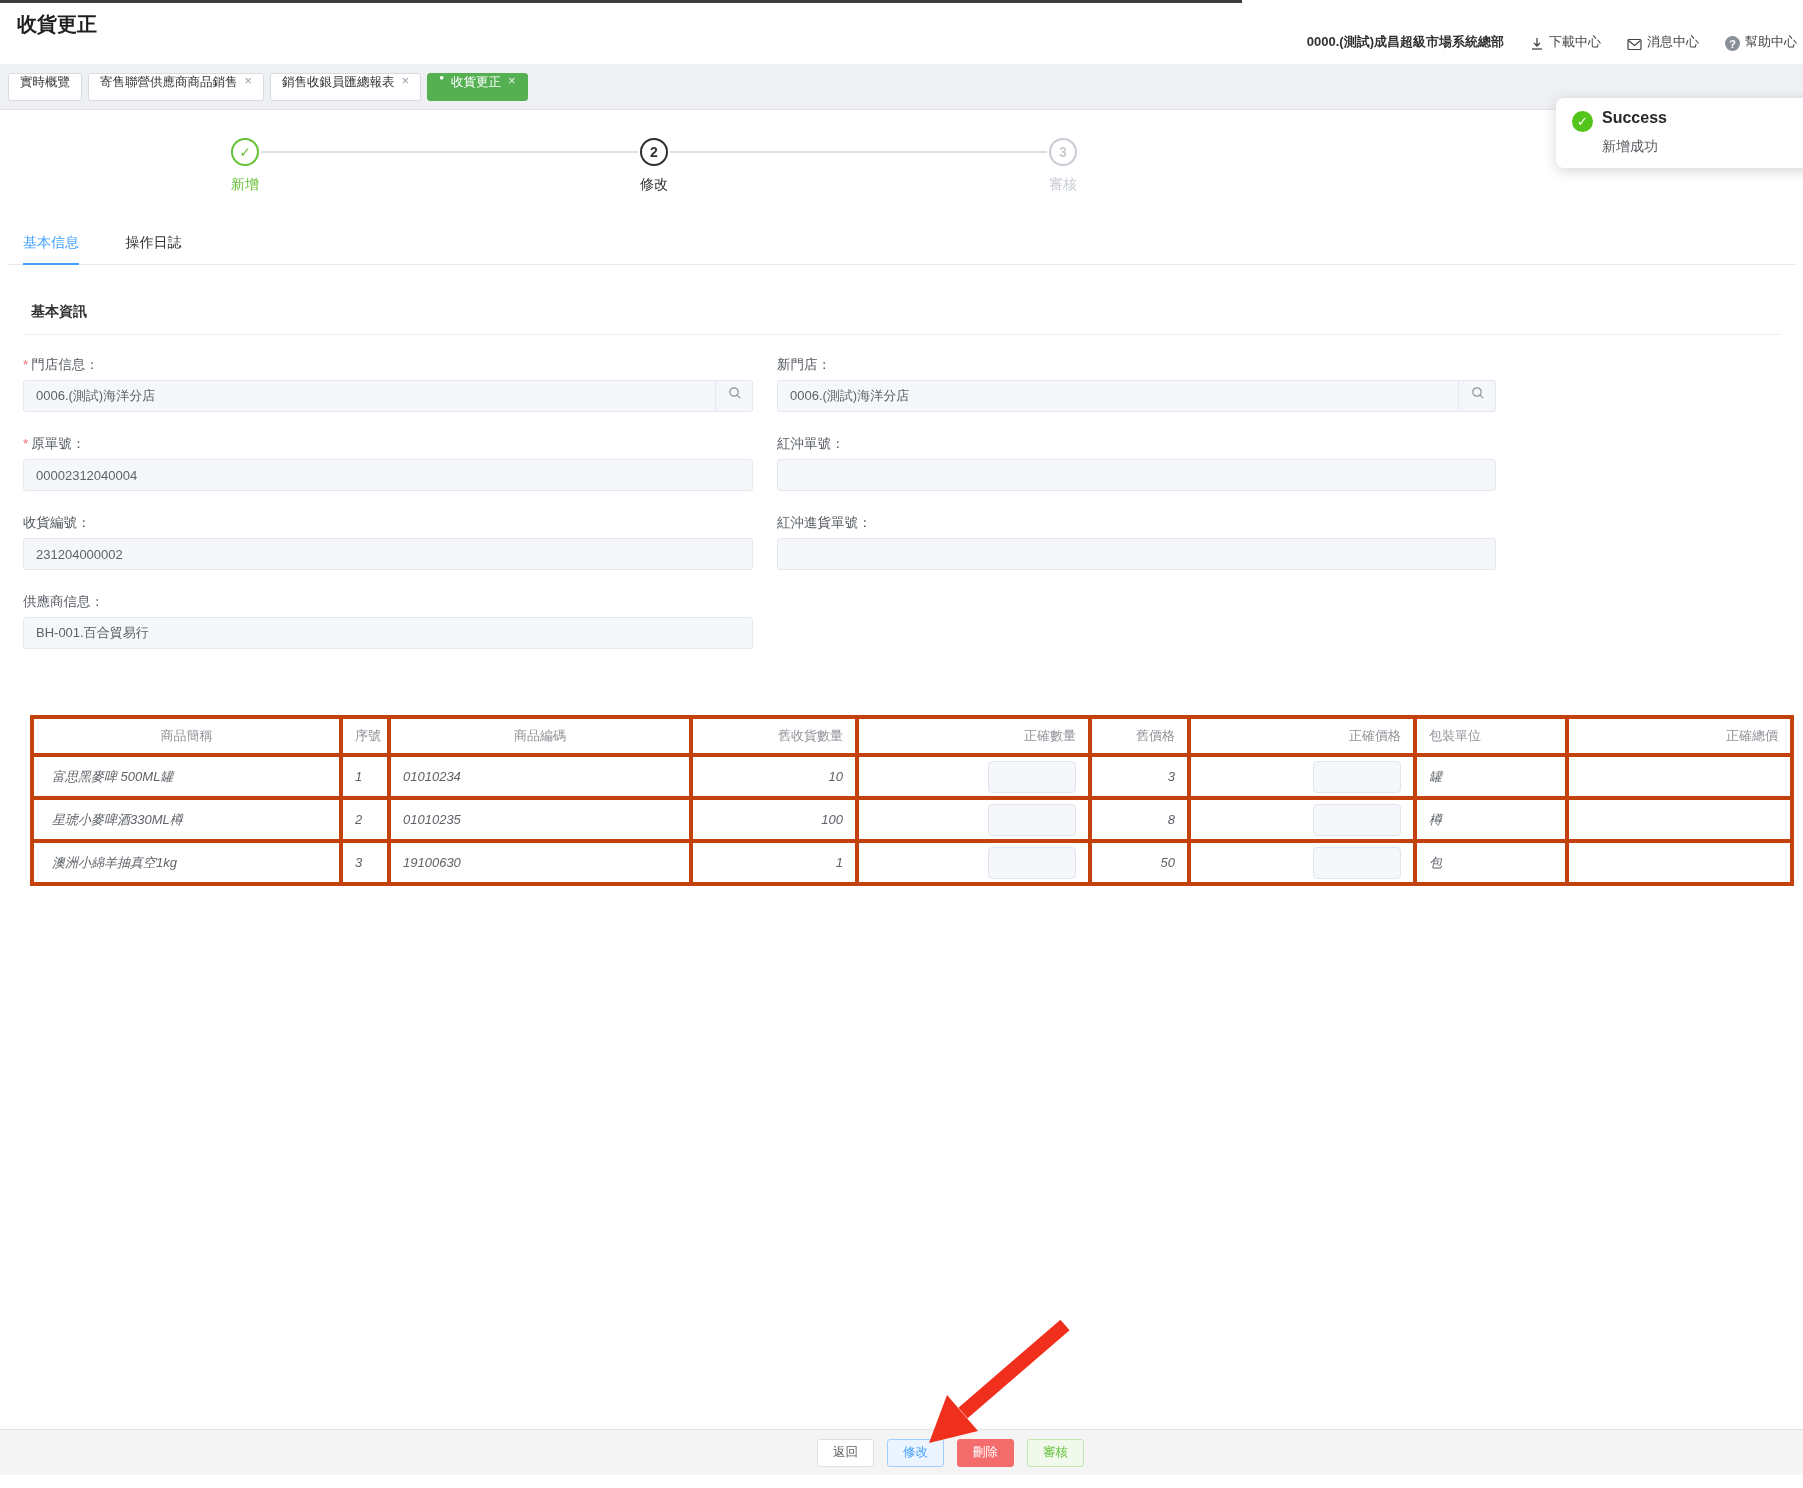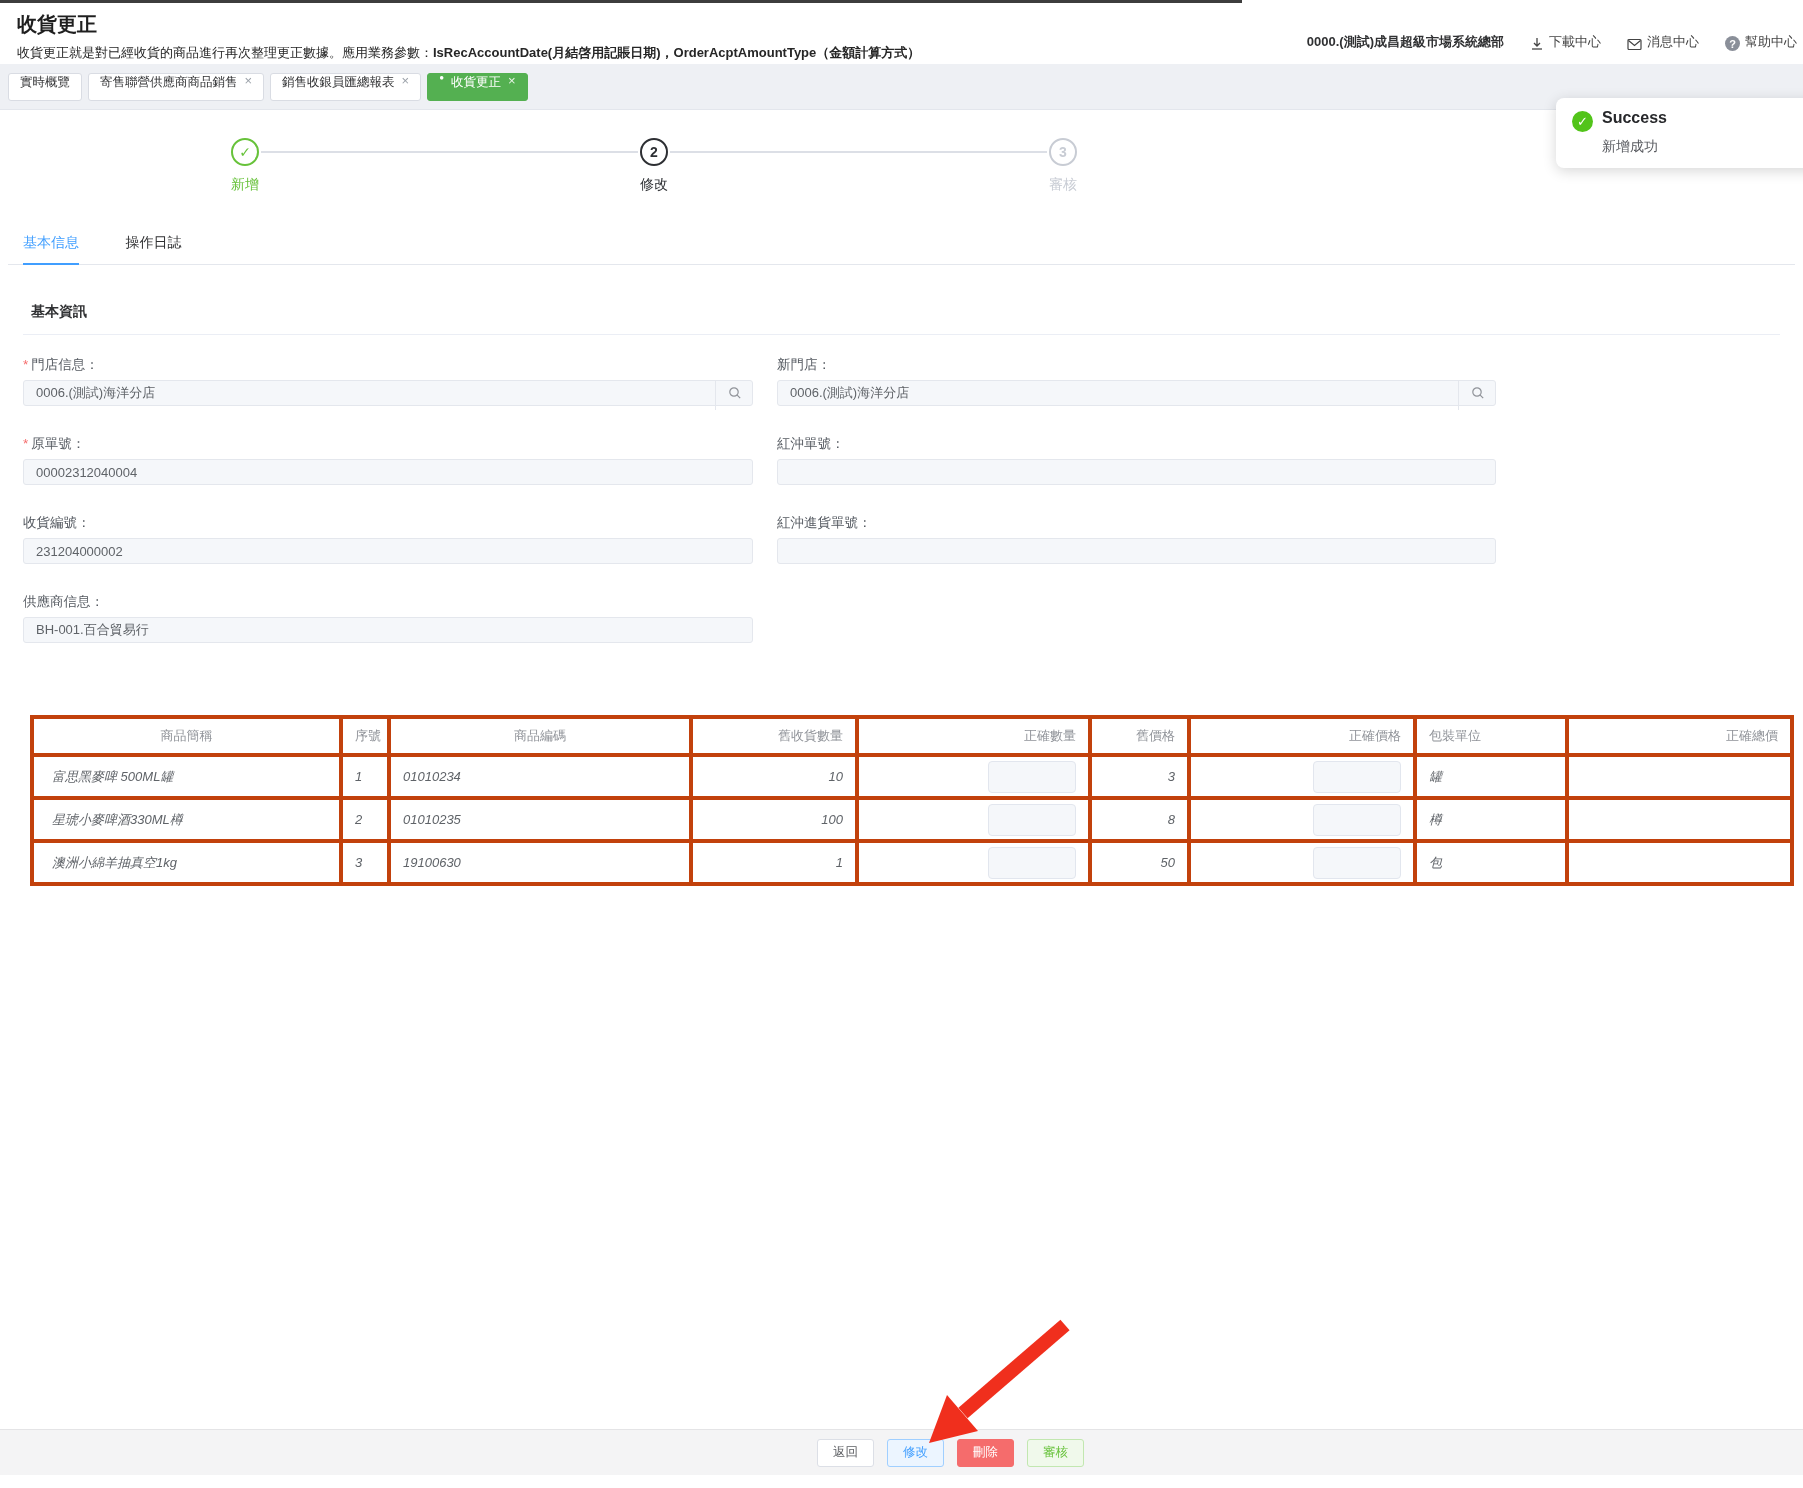--- a/index.html
+++ b/index.html
@@ -60,21 +60,21 @@
 
   
   .form-area { position:absolute; top:246px; left:15px; width:1473px; display:flex; gap:24px; }
   .form-col { display:flex; flex-direction:column; }
   .col-l { width:730px; }
   .col-r { width:719px; }
   .field { margin-bottom:25px; }
   .field-label { font-size:13.5px; color:#555a61; height:18px; margin-bottom:6px; white-space:nowrap; }
   .req { color:#f56c6c; margin-right:3px; }
   .input-wrap { position:relative; height:30px; }
-  .ipt { width:100%; height:26px; background:#f5f7fa; border:1px solid #e4e7ed; border-radius:3px; font-size:13px; color:#5f6368; padding:0 12px; font-family:inherit; outline:none; }
+  .ipt { width:100%; height:32px; background:#f5f7fa; border:1px solid #e4e7ed; border-radius:3px; font-size:13px; color:#5f6368; padding:0 12px; font-family:inherit; outline:none; }
   .ipt.has-suffix { padding-right:46px; }
   .ipt-suffix { position:absolute; right:0; top:0; width:38px; height:30px; border-left:1px solid #e4e7ed; display:flex; align-items:center; justify-content:center; cursor:pointer; color:#909399; }
 
   
   .items-table { position:absolute; top:605px; left:22px; }
   table { border-collapse:collapse; table-layout:fixed; width:1760px; }
   th,td { border:4px solid #c2410c; overflow:hidden; white-space:nowrap;margin-left:44px; }
   th { height:38px; font-size:13px; font-weight:400; color:#909399; padding:0 12px; }
   td { height:43px; font-size:13px; color:#5f6368; padding:0 12px;font-style:italic; }
   .al { text-align:left; } .ac { text-align:center; } .ar { text-align:right; }
@@ -99,21 +99,20 @@
   
   .arrow-overlay { position:absolute; left:880px; top:1280px; width:240px; height:200px; z-index:30; pointer-events:none; }
 </style>
 </head>
 <body>
 
 <div class="top-line"></div>
 
 <div class="page-header">
   <div class="page-title">收貨更正</div>
-  <div class="page-desc"><span>收貨更正就是對已經收貨的商品進行再次整理更正數據。應用業務參數：</span><b>IsRecAccountDate(月結啓用記賬日期)，OrderAcptAmountType</b><b>（金額計算方式）</b></div>
   <div class="header-right">
     <span class="org-name">0000.(測試)成昌超級市場系統總部</span>
     <span class="hlink">
       <span>
           <svg width="14" height="14" viewBox="0 0 14 14">
             <path d="M7 1v8M4 6l3 3 3-3" stroke="#444" stroke-width="1.3" fill="none"></path>
             <path d="M2 12h10" stroke="#444" stroke-width="1.3"></path>
           </svg>
         </span>
       <span>下載中心</span>

